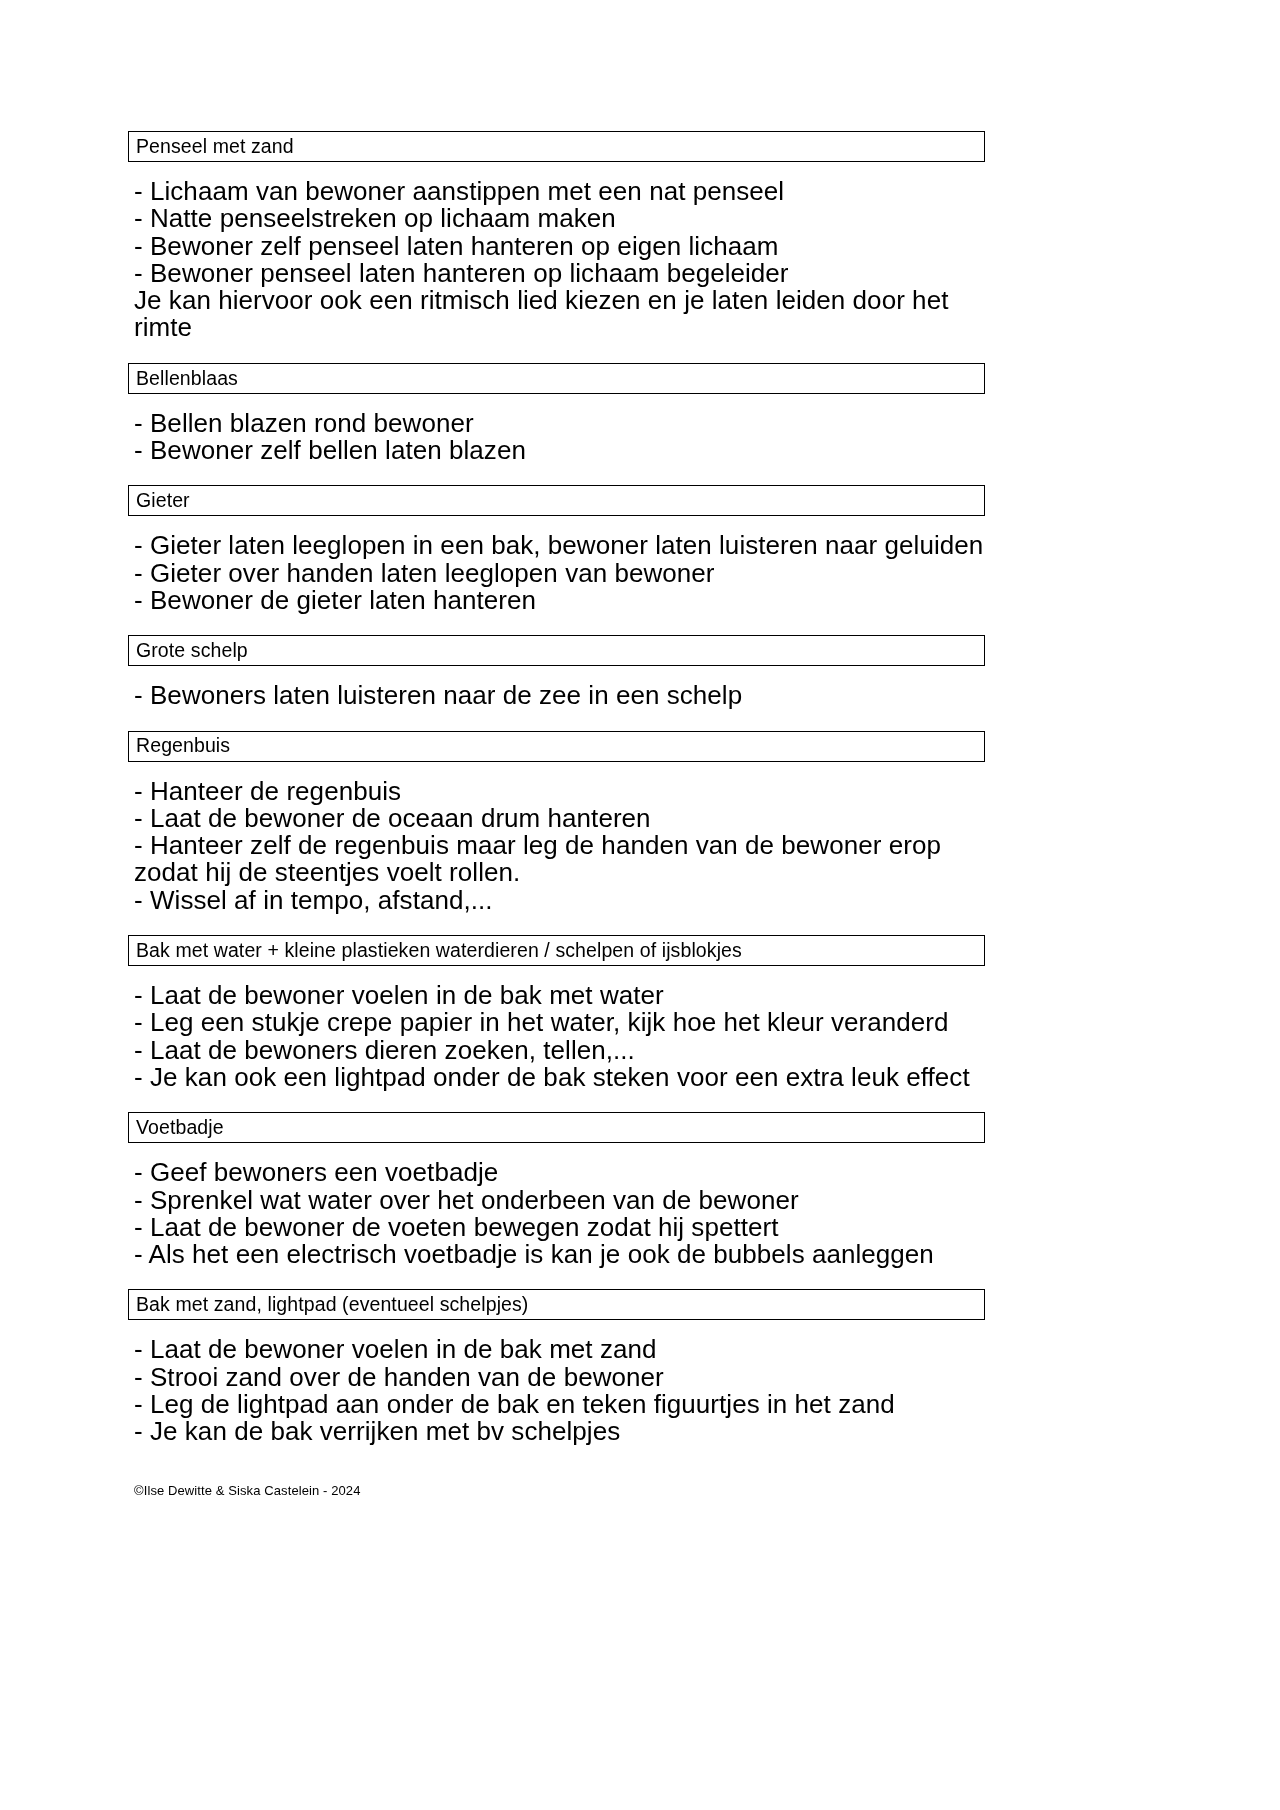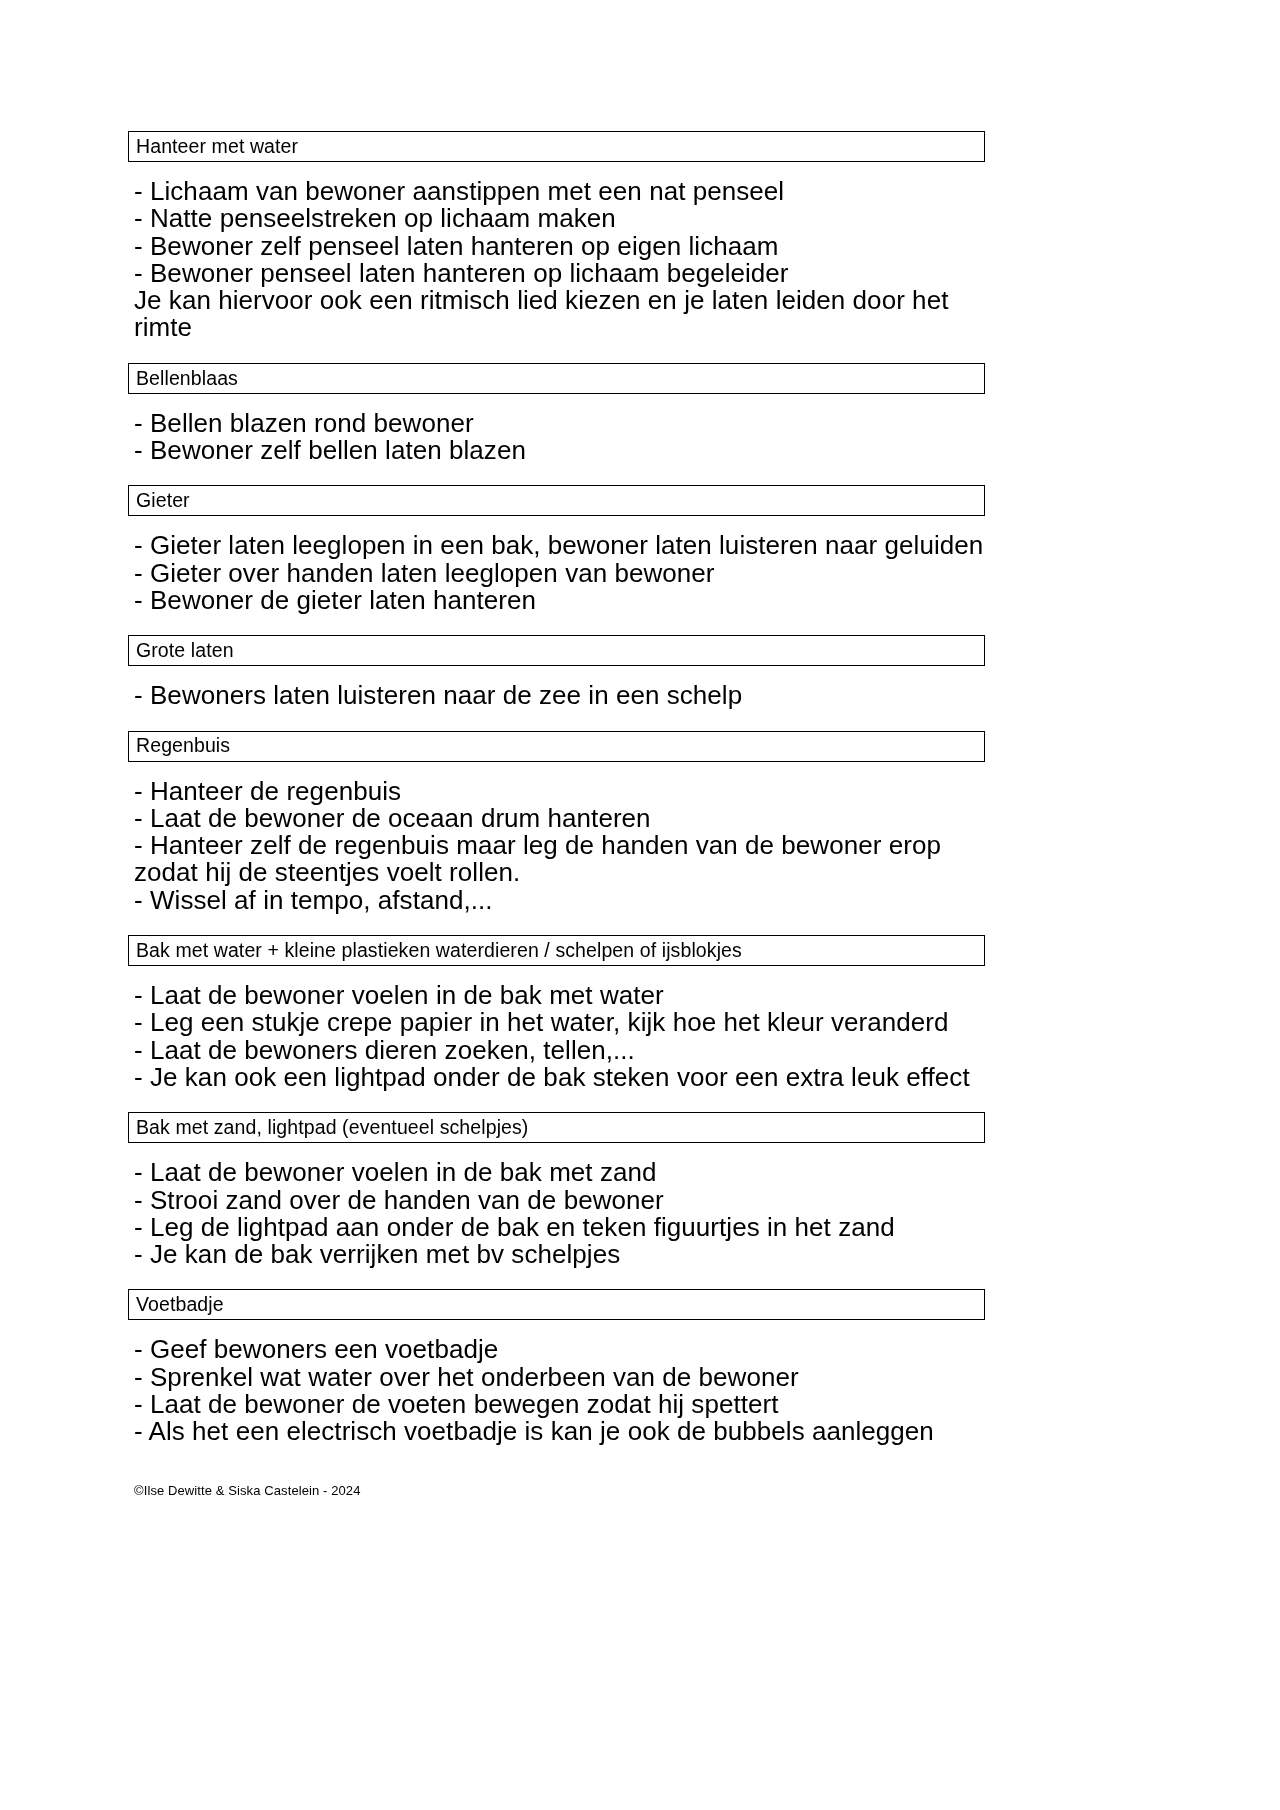--- a/index.html
+++ b/index.html
@@ -80,21 +80,21 @@
   }
 </style>
 </head>
 <body>
 
 <div class="page">
   <div class="doc-body">
     <div id="sections-root">
         <div class="section">
           <div class="section-header">
-            <span class="title-text">Hanteer met water</span>
+            <span class="title-text">Penseel met zand</span>
           </div>
           <div class="section-body">
             <div class="line">- Lichaam van bewoner aanstippen met een nat penseel</div>
             <div class="line">- Natte penseelstreken op lichaam maken</div>
             <div class="line">- Bewoner zelf penseel laten hanteren op eigen lichaam</div>
             <div class="line">- Bewoner penseel laten hanteren op lichaam begeleider</div>
             <div class="line">Je kan hiervoor ook een ritmisch lied kiezen en je laten leiden door het rimte</div>
           </div>
         </div>
         <div class="section">
@@ -111,21 +111,21 @@
             <span class="title-text">Gieter</span>
           </div>
           <div class="section-body">
             <div class="line">- Gieter laten leeglopen in een bak, bewoner laten luisteren naar geluiden</div>
             <div class="line">- Gieter over handen laten leeglopen van bewoner</div>
             <div class="line">- Bewoner de gieter laten hanteren</div>
           </div>
         </div>
         <div class="section">
           <div class="section-header">
-            <span class="title-text">Grote laten</span>
+            <span class="title-text">Grote schelp</span>
           </div>
           <div class="section-body">
             <div class="line">- Bewoners laten luisteren naar de zee in een schelp</div>
           </div>
         </div>
         <div class="section">
           <div class="section-header">
             <span class="title-text">Regenbuis</span>
           </div>
           <div class="section-body">
@@ -141,38 +141,38 @@
           </div>
           <div class="section-body">
             <div class="line">- Laat de bewoner voelen in de bak met water</div>
             <div class="line">- Leg een stukje crepe papier in het water, kijk hoe het kleur veranderd</div>
             <div class="line">- Laat de bewoners dieren zoeken, tellen,...</div>
             <div class="line">- Je kan ook een lightpad onder de bak steken voor een extra leuk effect</div>
           </div>
         </div>
         <div class="section">
           <div class="section-header">
+            <span class="title-text">Voetbadje</span>
+          </div>
+          <div class="section-body">
+            <div class="line">- Geef bewoners een voetbadje</div>
+            <div class="line">- Sprenkel wat water over het onderbeen van de bewoner</div>
+            <div class="line">- Laat de bewoner de voeten bewegen zodat hij spettert</div>
+            <div class="line">- Als het een electrisch voetbadje is kan je ook de bubbels aanleggen</div>
+          </div>
+        </div>
+        <div class="section">
+          <div class="section-header">
             <span class="title-text">Bak met zand, lightpad (eventueel schelpjes)</span>
           </div>
           <div class="section-body">
             <div class="line">- Laat de bewoner voelen in de bak met zand</div>
             <div class="line">- Strooi zand over de handen van de bewoner</div>
             <div class="line">- Leg de lightpad aan onder de bak en teken figuurtjes in het zand</div>
             <div class="line">- Je kan de bak verrijken met bv schelpjes</div>
-          </div>
-        </div>
-        <div class="section">
-          <div class="section-header">
-            <span class="title-text">Voetbadje</span>
-          </div>
-          <div class="section-body">
-            <div class="line">- Geef bewoners een voetbadje</div>
-            <div class="line">- Sprenkel wat water over het onderbeen van de bewoner</div>
-            <div class="line">- Laat de bewoner de voeten bewegen zodat hij spettert</div>
-            <div class="line">- Als het een electrisch voetbadje is kan je ook de bubbels aanleggen</div>
           </div>
         </div>
       </div>
     <div class="footer">
       <div class="credit">©Ilse Dewitte &amp; Siska Castelein - 2024</div>
     </div>
   </div>
 </div>
 
 </body></html>

